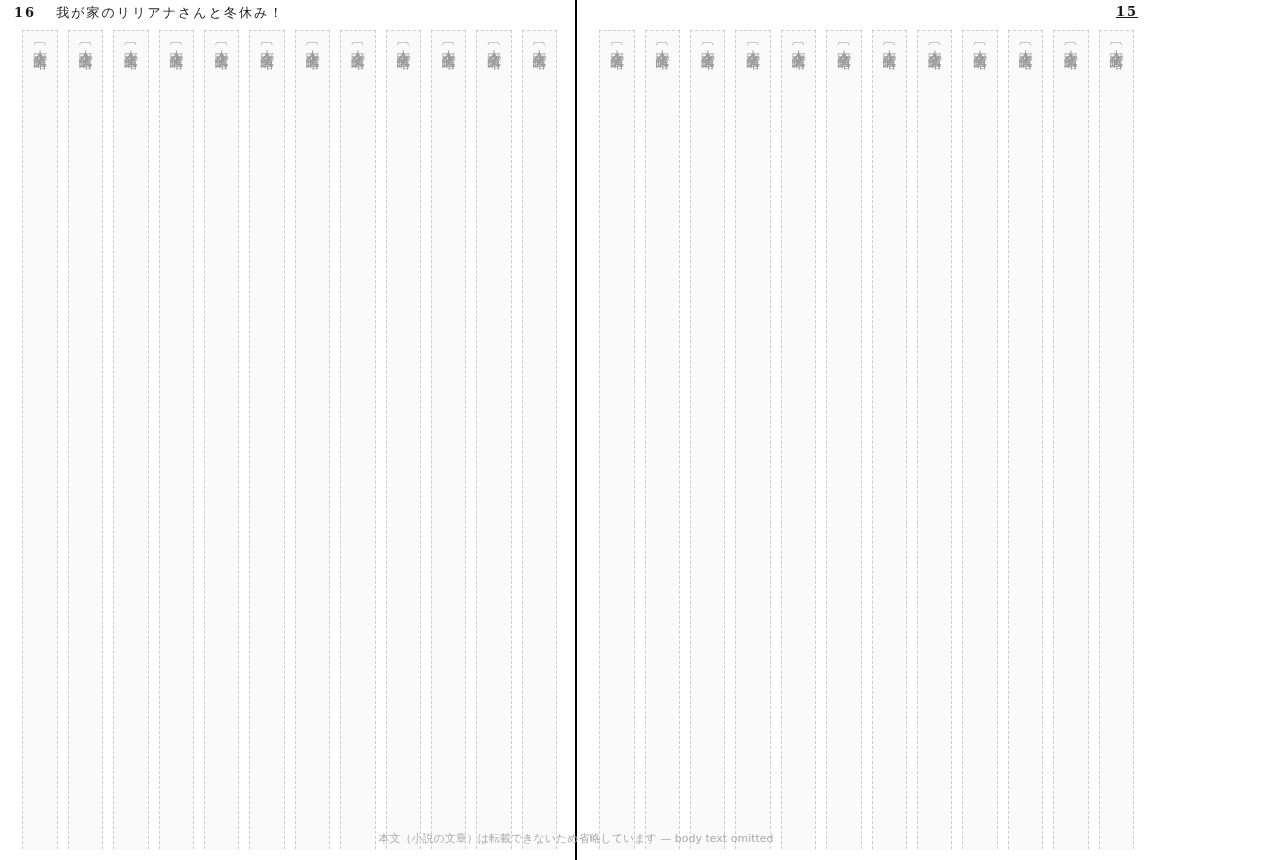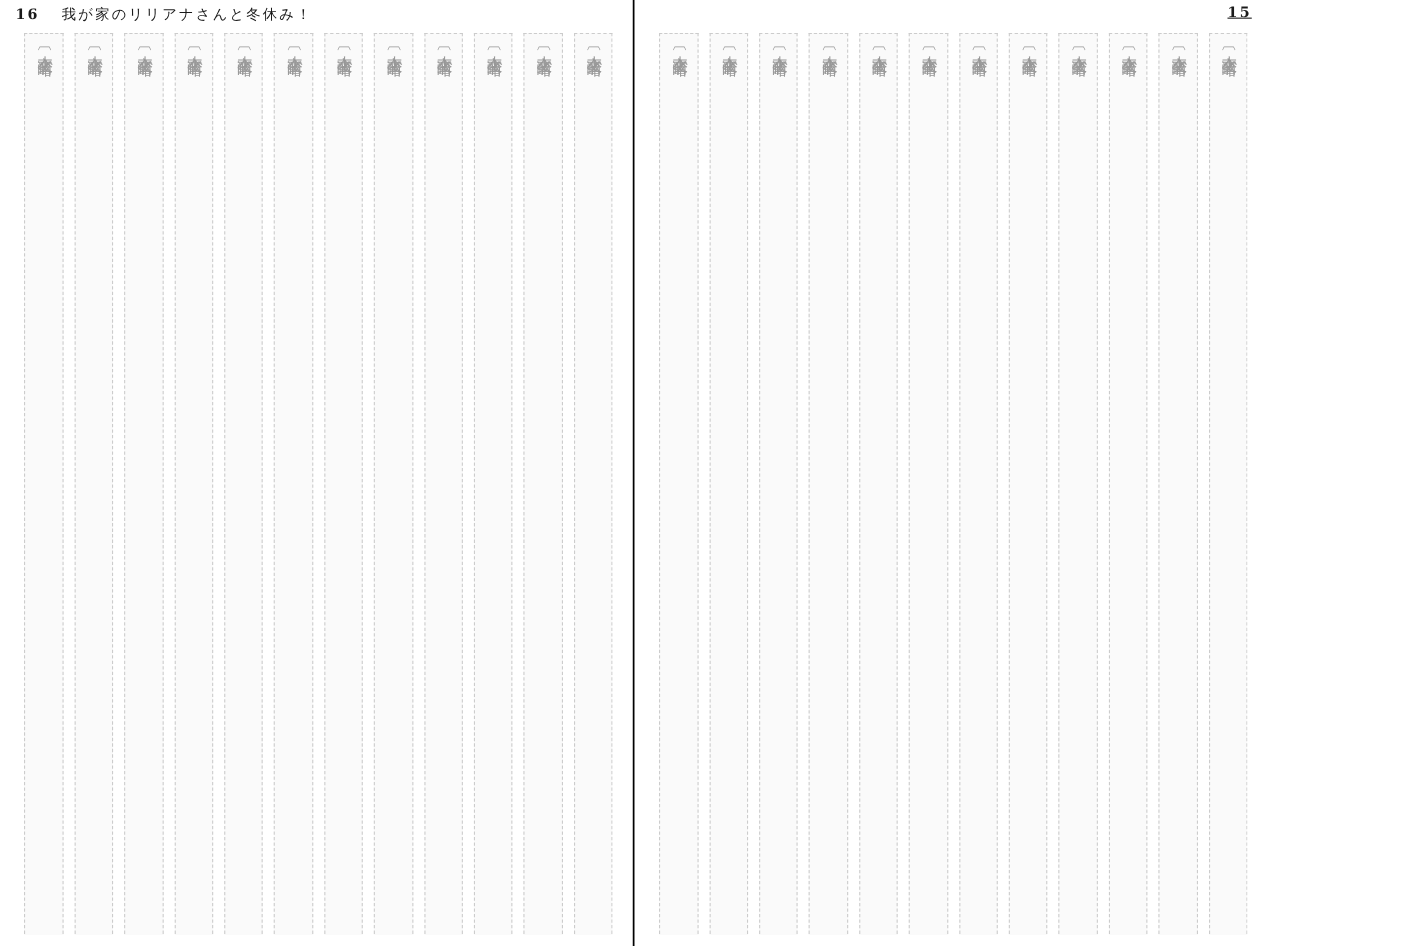--- a/index.html
+++ b/index.html
@@ -101,13 +101,14 @@
 
   <div class="gutter"></div>
 
   <div class="page">
     <div class="running-head right">
       <span class="page-number solo">15</span>
     </div>
     <div class="body-area" id="right-body"><span class="v-column placeholder">〔本文省略〕</span><span class="v-column placeholder">〔本文省略〕</span><span class="v-column placeholder">〔本文省略〕</span><span class="v-column placeholder">〔本文省略〕</span><span class="v-column placeholder">〔本文省略〕</span><span class="v-column placeholder">〔本文省略〕</span><span class="v-column placeholder">〔本文省略〕</span><span class="v-column placeholder">〔本文省略〕</span><span class="v-column placeholder">〔本文省略〕</span><span class="v-column placeholder">〔本文省略〕</span><span class="v-column placeholder">〔本文省略〕</span><span class="v-column placeholder">〔本文省略〕</span><span class="v-column placeholder">〔本文省略〕</span><span class="v-column placeholder">〔本文省略〕</span></div>
   </div>
 
+  <div class="redaction-note">本文（小説の文章）は転載できないため省略しています — body text omitted</div>
 </div>
 
 </body></html>

